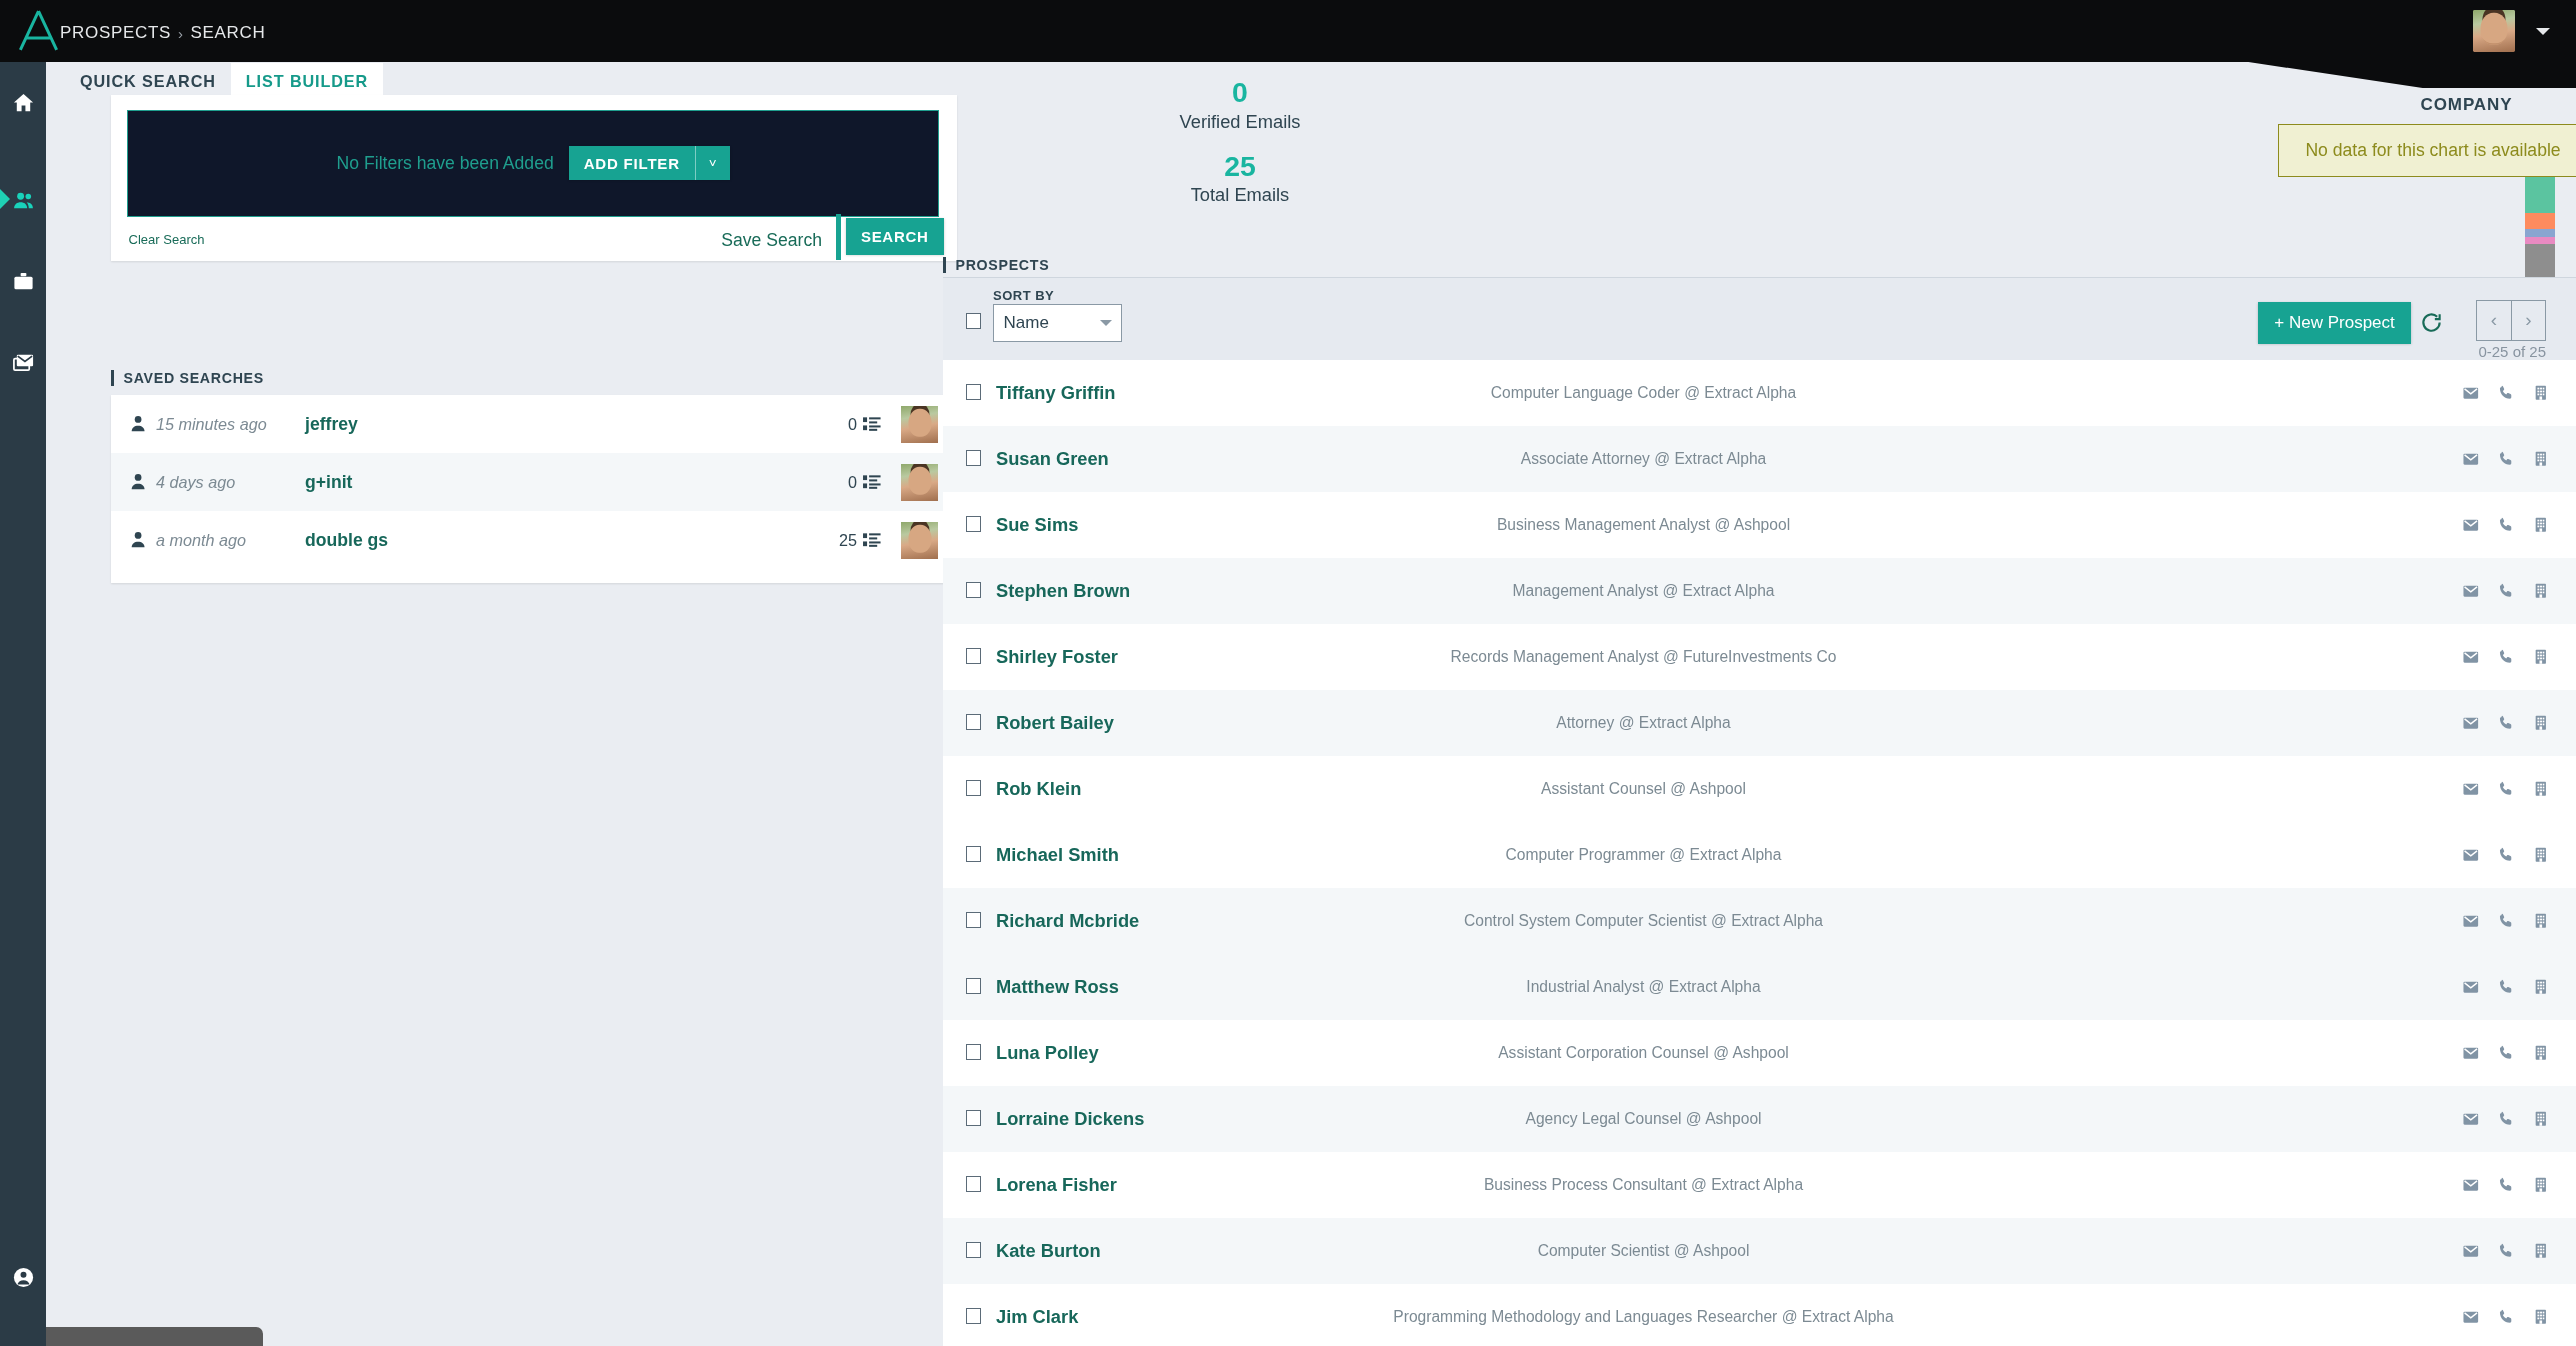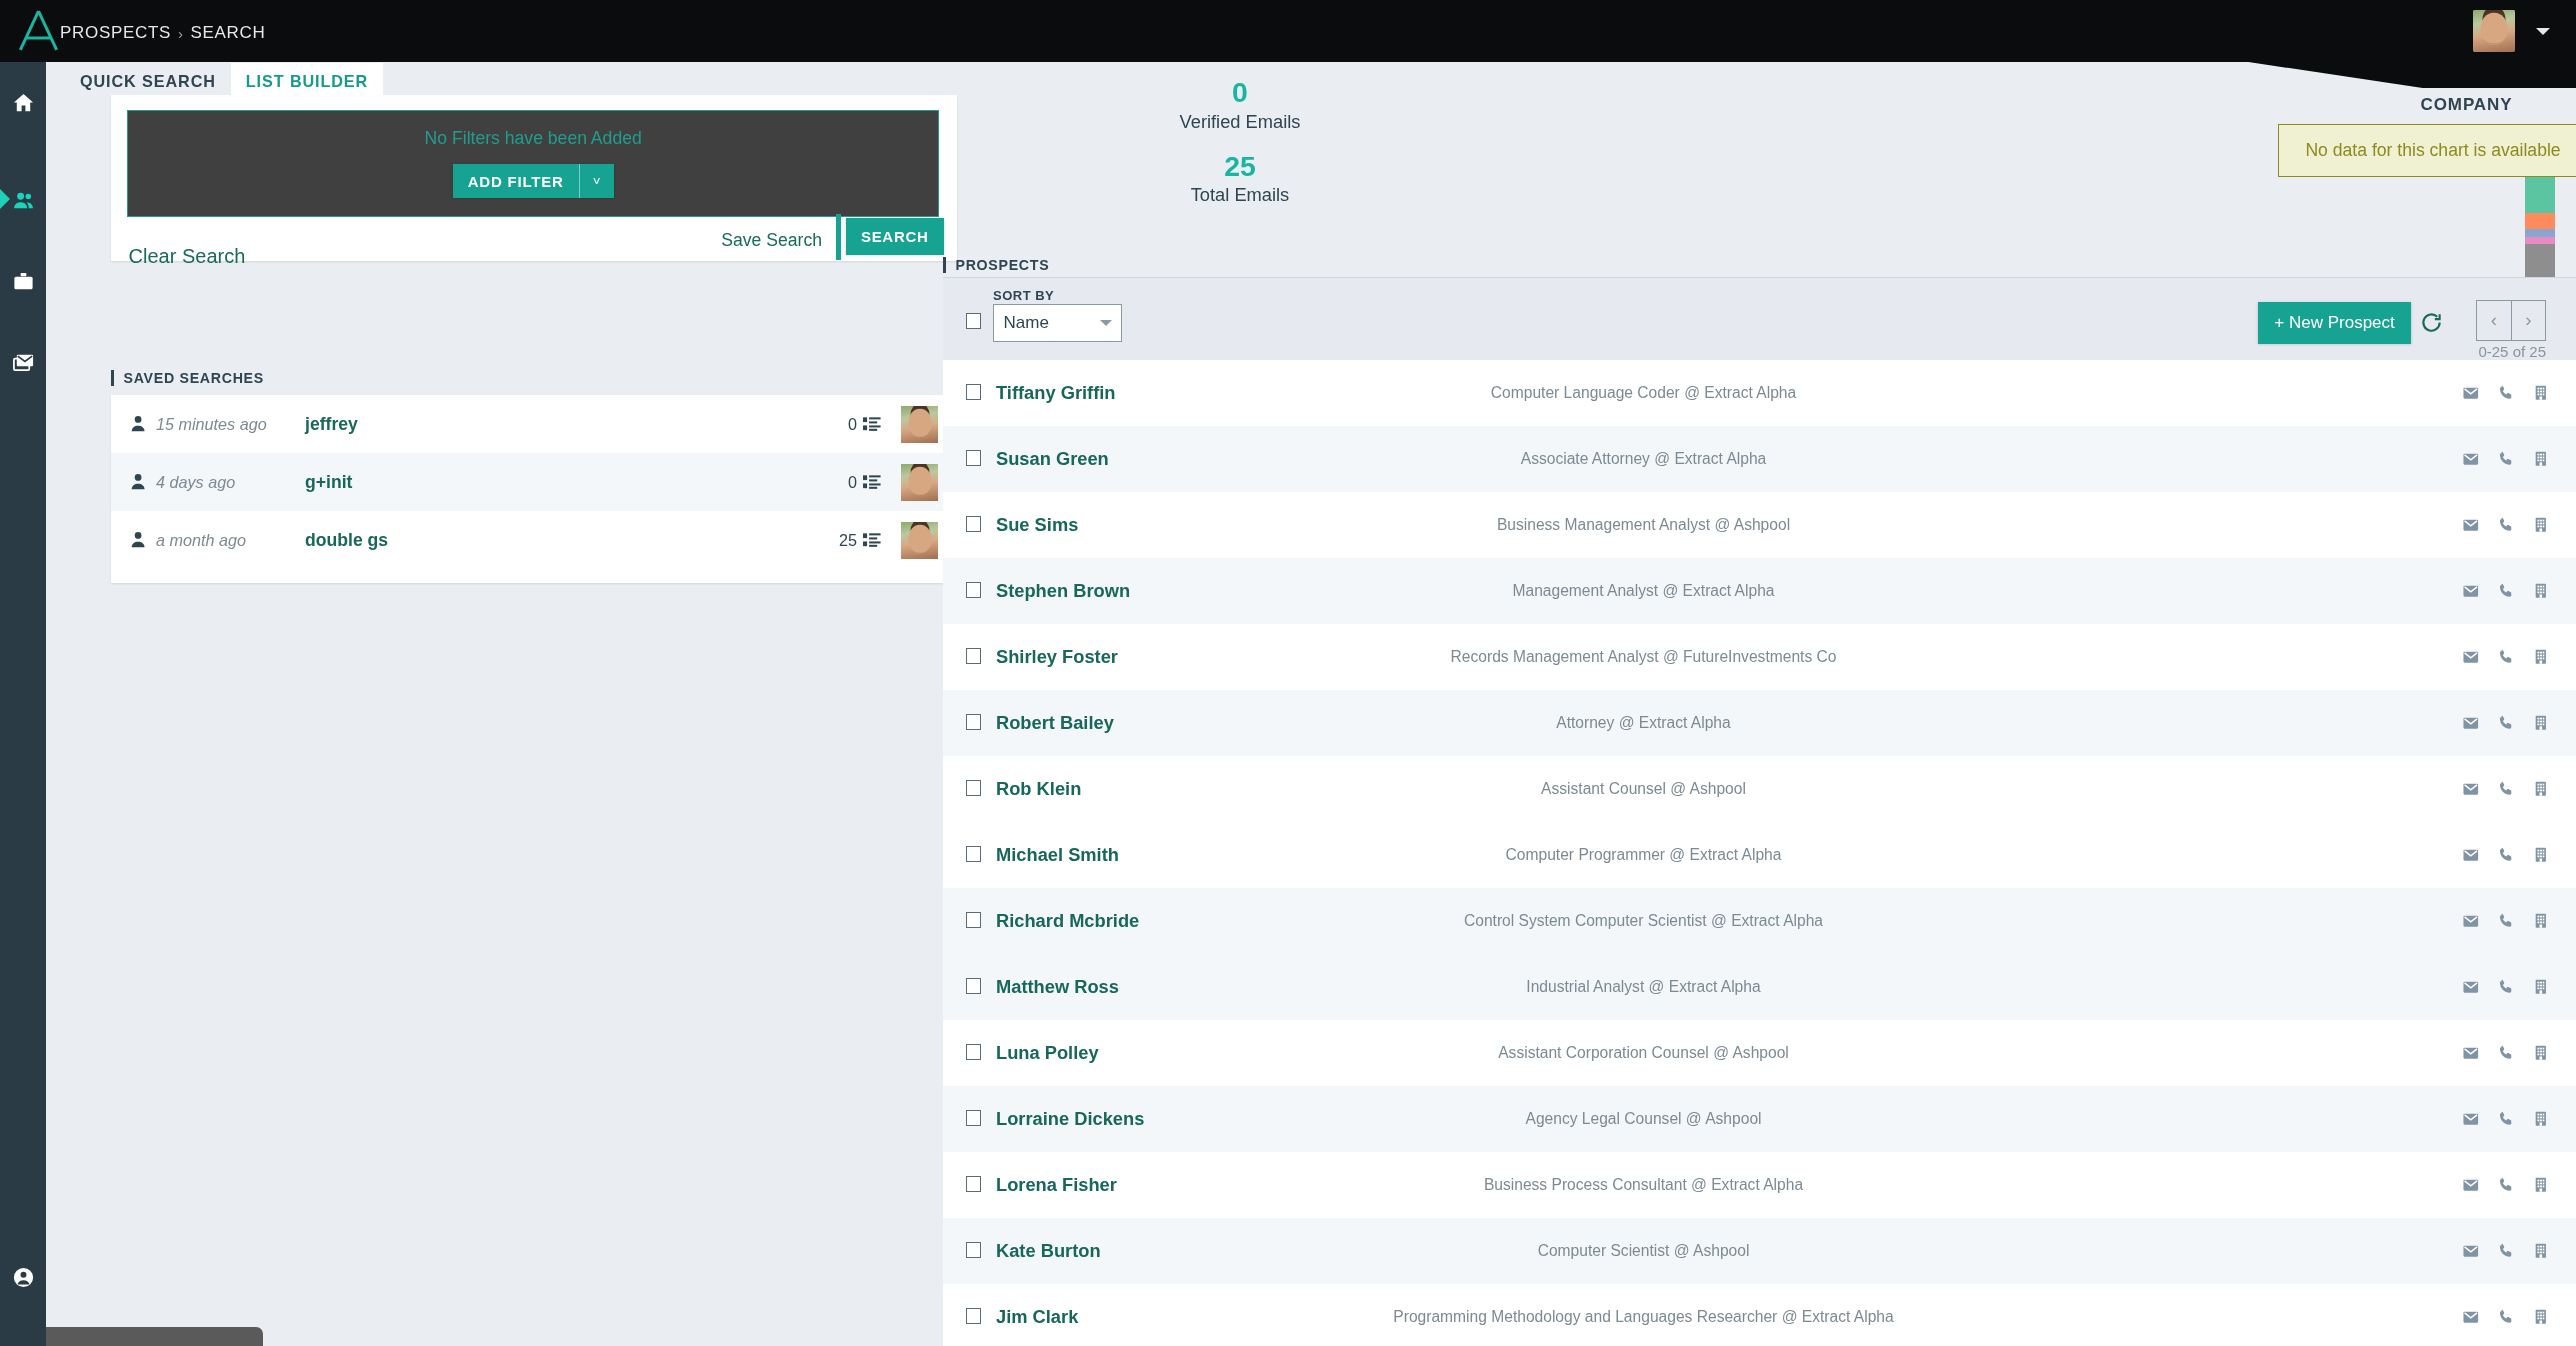--- a/index.html
+++ b/index.html
@@ -72,38 +72,38 @@
     padding: 9.5px 15px 8.1px 15px; color: #2f4551; cursor: pointer;
   }
   .tab.active { background: #ffffff; color: #169a8a; box-shadow: inset 0 -3.4px 0 #19b5a0; }
 
   .search-card {
     position: absolute; left: 65px; top: 32.5px; width: 846px; height: 166px;
     background: #fff; box-shadow: 0 0.7px 2px rgba(0,0,0,.10);
   }
   .filter-box {
     position: absolute; left: 16.2px; top: 15px; width: 812px; height: 107px;
-    background: #404040; border: 1.4px solid #1f9e8e;
-    display: flex; flex-direction: column; align-items: center; justify-content: center; gap: 15px;
+    background: #0f172a; border: 1.4px solid #1f9e8e;
+    display: flex; flex-direction: row; align-items: center; justify-content: center; gap: 15px;
   }
   .filter-empty { font-size: 17.6px; color: #1f9e8e; }
   .addfilter {
     display: flex; align-items: stretch; background: #17a392; color: #fff;
     box-shadow: 0 1.4px 2.7px rgba(0,0,0,.22); cursor: pointer;
   }
   .addfilter-label {
     padding: 8.8px 15px; font-size: 15px; font-weight: 700; letter-spacing: 0.8px;
   }
   .addfilter-caret {
     width: 35px; display: flex; align-items: center; justify-content: center;
     border-left: 1.4px solid rgba(255,255,255,.45); font-size: 13.5px;
   }
   .card-actions { position: absolute; left: 0; top: 133px; width: 846px; height: 32.5px; }
   .clear-search {
-    position: absolute; left: 17.6px; top: 17px; font-size: 20px; color: #186b58; cursor: pointer;
+    position: absolute; left: 17.6px; top: 4px; font-size: 13px; color: #186b58; cursor: pointer;
   }
   .save-search {
     position: absolute; right: 135px; top: 2.7px; font-size: 17.6px; color: #186b58; cursor: pointer;
   }
   .search-btn {
     position: absolute; right: 13.5px; top: -9.5px; background: #17a392; color: #fff;
     font-size: 15px; font-weight: 700; letter-spacing: 0.7px; padding: 10.2px 15px;
     box-shadow: 0 1.4px 2.7px rgba(0,0,0,.22); cursor: pointer;
   }
   .search-btn::before {

